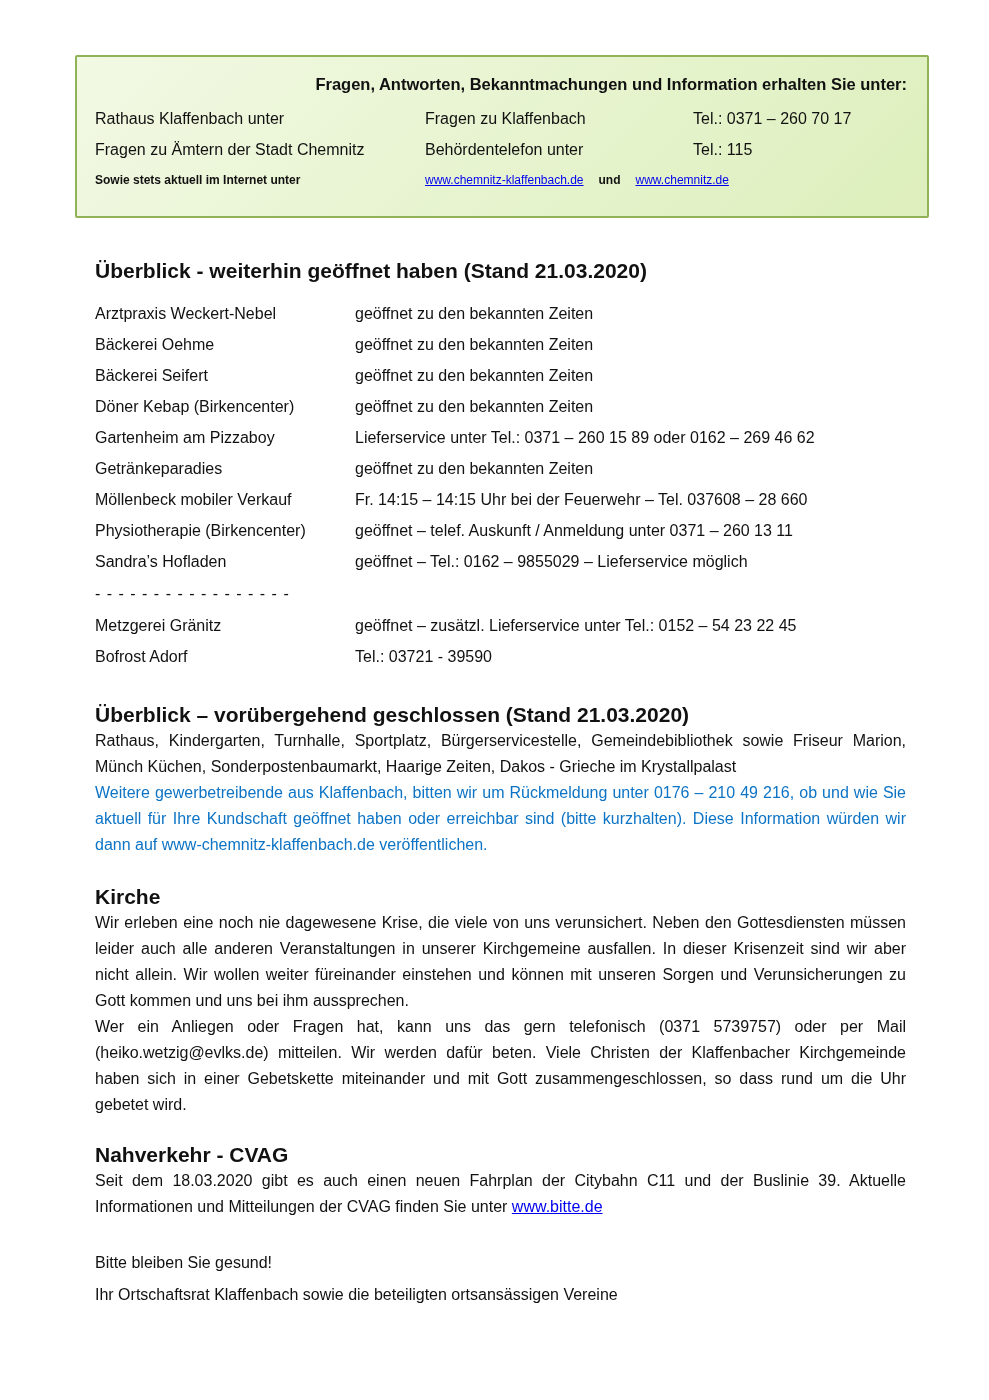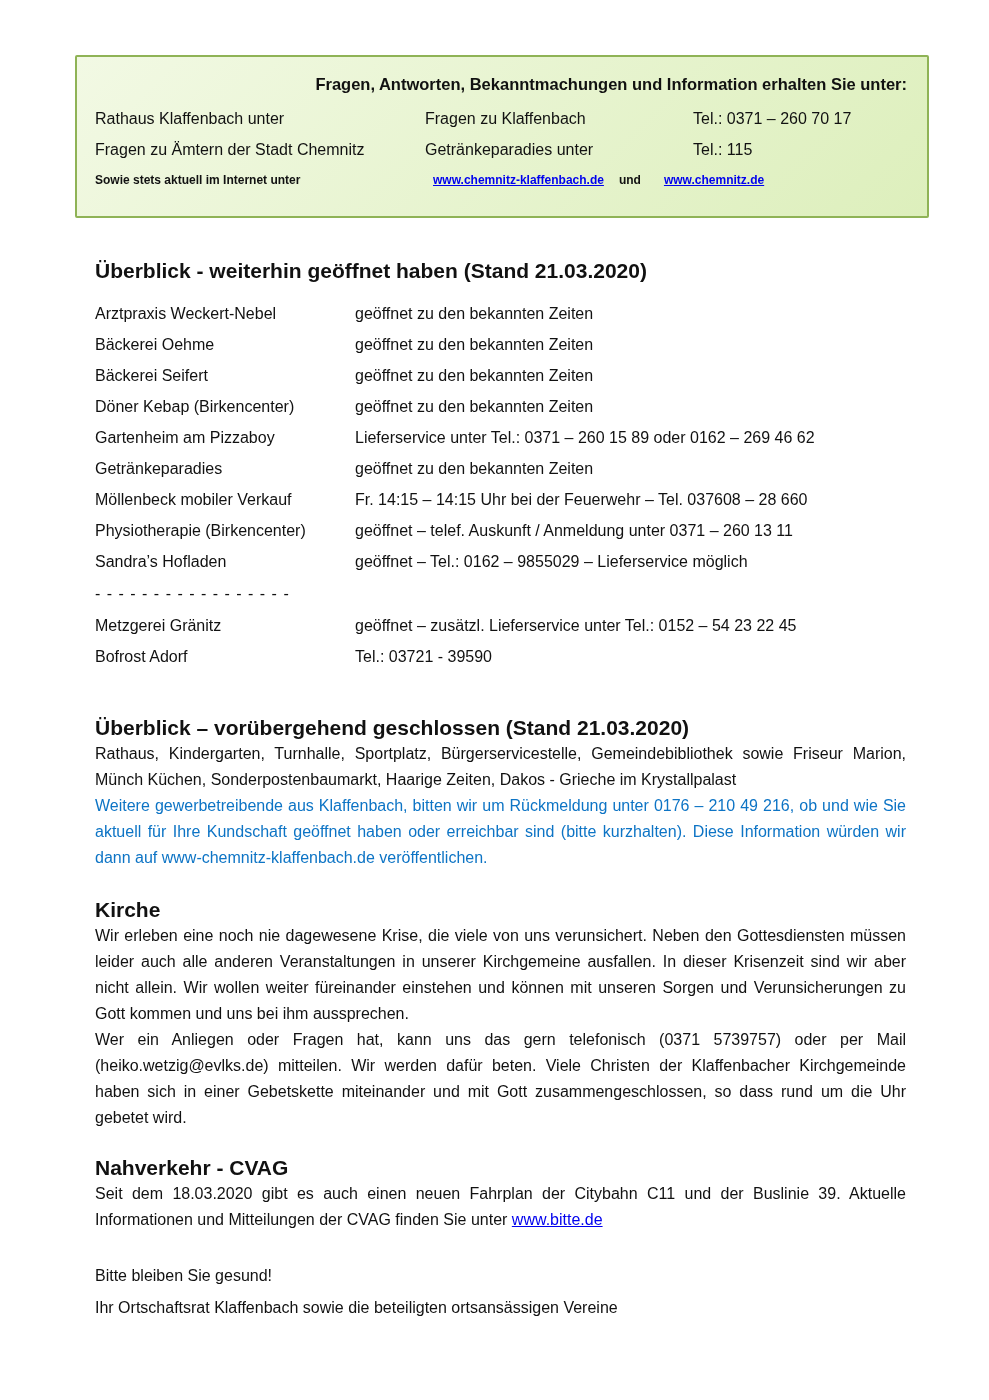--- a/index.html
+++ b/index.html
@@ -42,36 +42,36 @@
     grid-template-columns: 330px 1fr;
     font-size: 12px;
     line-height: 31px;
     font-weight: bold;
   }
   .box-links { display: flex; gap: 15px; }
   a.doc-link {
     color: var(--hyperlink, #0000ee);
     text-decoration: underline;
   }
-  .info-box a.doc-link { font-weight: bold; margin-left: 8px; }
+  .info-box a.doc-link { font-weight: normal; }
 
   
   .content {
     margin-left: 95px;
     width: 811px;
     font-size: 16px;
   }
   .sec-heading {
     margin: 0;
     font-size: 21px;
     font-weight: bold;
     line-height: 26px;
   }
   .h-open      { margin-top: 40px; }
-  .h-closed    { margin-top: 43px; }
+  .h-closed    { margin-top: 30px; }
   .h-church    { margin-top: 26px; }
   .h-transport { margin-top: 24px; }
 
   .biz-list { margin-top: 14px; }
   .biz-row {
     display: grid;
     grid-template-columns: 260px 1fr;
     line-height: 31px;
   }
   .biz-sep { line-height: 33px; letter-spacing: 1px; }
@@ -99,21 +99,21 @@
   <p class="box-title">Fragen, Antworten, Bekanntmachungen und Information erhalten Sie unter:</p>
 
   <div class="box-row">
     <span>Rathaus Klaffenbach unter</span>
     <span>Fragen zu Klaffenbach</span>
     <span>Tel.: 0371 – 260 70 17</span>
   </div>
 
   <div class="box-row">
     <span>Fragen zu Ämtern der Stadt Chemnitz</span>
-    <span>Getränkeparadies unter</span>
+    <span>Behördentelefon unter</span>
     <span>Tel.: 115</span>
   </div>
 
   <div class="box-row-internet">
     <span>Sowie stets aktuell im Internet unter</span>
     <span class="box-links">
       <a class="doc-link" href="#">www.chemnitz-klaffenbach.de</a>
       <span>und</span>
       <a class="doc-link" href="#">www.chemnitz.de</a>
     </span>

